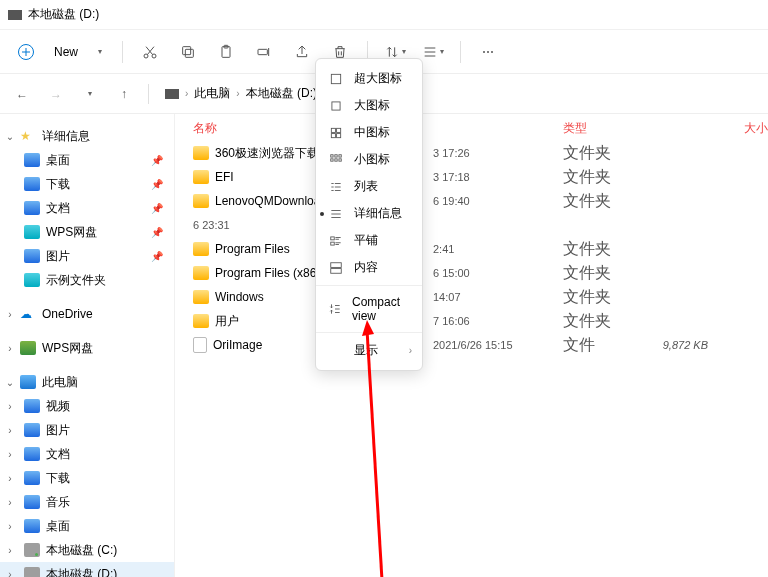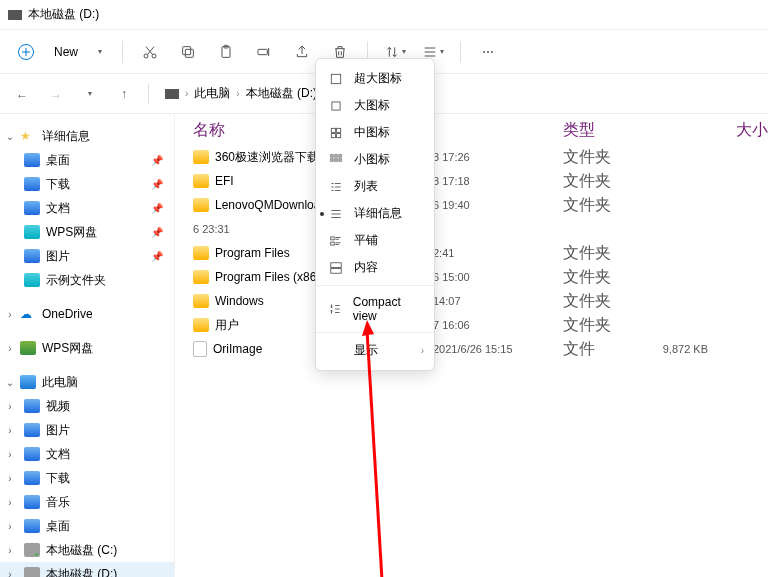--- a/index.html
+++ b/index.html
@@ -42,35 +42,35 @@
 .cloud-blue { color:#0078d4; }
 .cloud-green { background:linear-gradient(#7cb342,#388e3c); border-radius:2px; }
 .pc-icon { background:linear-gradient(#64b5f6,#1976d2); border-radius:2px; }
 .drive-icon { background:#9e9e9e; border-radius:2px; position:relative; }
 .drive-icon::after { content:""; position:absolute; right:2px; bottom:1px; width:3px; height:3px; background:#4caf50; border-radius:50%; }
 .side-item.selected { background:#e5f1fb; }
 .side-item.indent { padding-left:24px; }
 .side-group-gap { height:10px; }
 
 .content { flex:1; position:relative; }
-.cols { display:flex; padding:6px 0 4px 18px; color:#701a75; font-size:16px; }
+.cols { display:flex; padding:6px 0 4px 18px; color:#ef4444; font-size:12px; }
 .col-name { width:240px; }
 .col-date { width:130px; }
 .col-type { width:86px; }
 .col-size { flex:1;text-align:right; }
 .rows { padding:0 0 0 18px; }
 .row { display:flex; align-items:center; height:24px; cursor:pointer;justify-content:flex-end; }
 .r-name { width:240px; display:flex; align-items:center; gap:6px; }
 .r-date { width:130px; color:#555; font-size:11px; }
 .r-type { width:86px; color:#555; font-size:16px; }
-.r-size { flex:1; color:#555; font-size:11px; padding-right:60px; text-align:right; }
+.r-size { flex:1; color:#555; font-size:11px; padding-right:60px; text-align:right;font-style:italic; }
 .ficn { width:16px; height:14px; background:linear-gradient(#ffe082,#ffb300); border-radius:2px; flex-shrink:0; }
 .fileicn { width:14px; height:16px; border:1px solid #bbb; border-radius:2px; flex-shrink:0; background:#fff; }
 
-.ctxmenu { position:absolute; left:315px; top:58px; width:120px; background:#fff; border:1px solid #ddd; border-radius:6px; box-shadow:0 4px 16px rgba(0,0,0,0.15); padding:6px 0; z-index:10; }
+.ctxmenu { position:absolute; left:315px; top:58px; width:108px; background:#fff; border:1px solid #ddd; border-radius:6px; box-shadow:0 4px 16px rgba(0,0,0,0.15); padding:6px 0; z-index:10; }
 .mi { display:flex; align-items:center; gap:10px; padding:5px 12px; cursor:pointer; font-size:12px; position:relative; }
 .mi-sep { height:1px; background:#eee; margin:4px 0; }
 .mi-icon { width:16px; height:16px; display:flex; align-items:center; justify-content:center; color:#555; }
 .mi-icon svg { width:14px; height:14px; }
 .mi-bullet { position:absolute; left:4px; width:4px; height:4px; background:#333; border-radius:50%; }
 .mi-arrow { position:absolute; right:10px; color:#888; font-size:10px; }
 
 .arrow-annot { position:absolute; z-index:20; pointer-events:none; }
 </style>
 </head>

